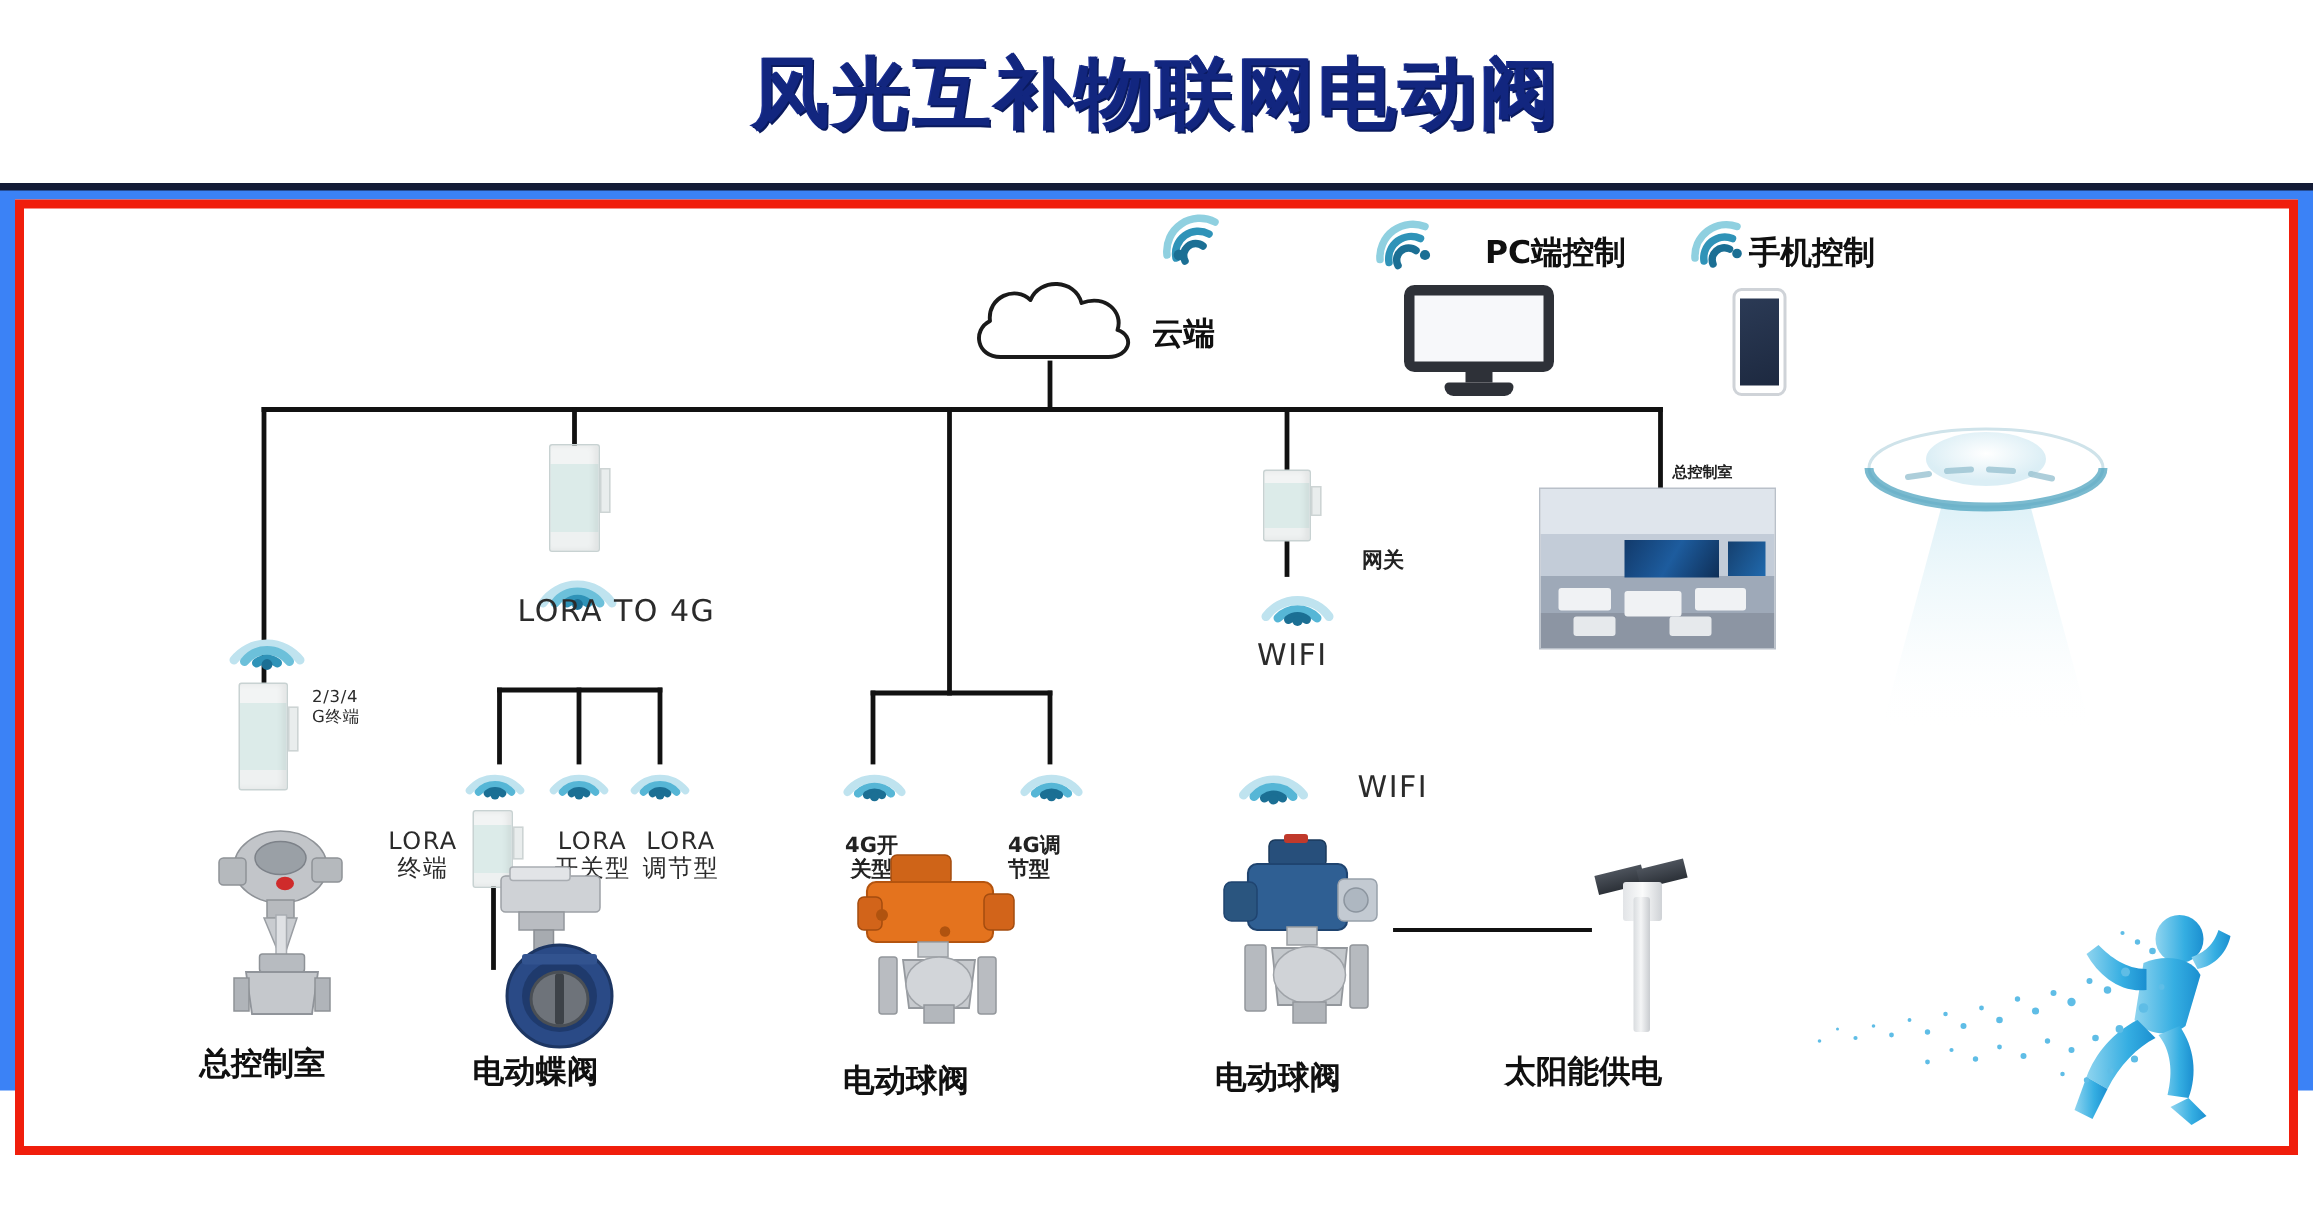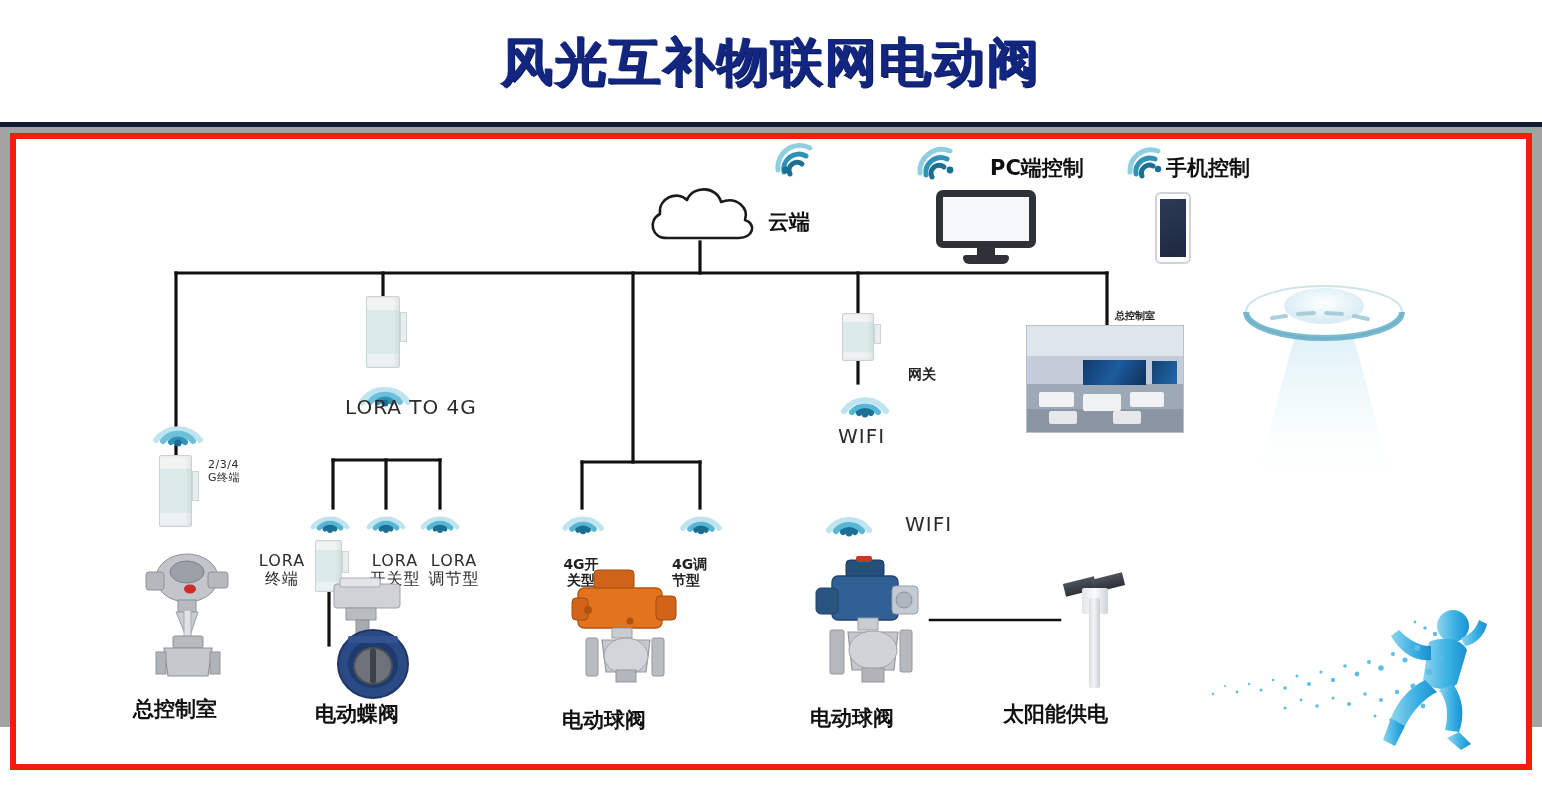--- a/index.html
+++ b/index.html
@@ -2,21 +2,21 @@
 <html><head>
 <meta charset="utf-8">
 <style>
   * { box-sizing: border-box; margin: 0; padding: 0; }
   html, body {
     width: 1542px; height: 809px;
     background: #ffffff;
     font-family: "Liberation Sans", "DejaVu Sans", sans-serif;
     overflow: hidden;
   }
-  #page { position: relative; width: 1542px; height: 727px; background:#a3a3a3; }
+  #page { position: relative; width: 1542px; height: 727px; background:#3b82f6; }
 
   
   .title-bar {
     position: absolute; left:0; top:0; width:1542px; height:122px;
     background:#ffffff;
   }
   .title-text {
     position:absolute; left:0; top:28px; width:1542px;
     text-align:center;
     font-family:"DejaVu Sans","Liberation Sans",sans-serif;

